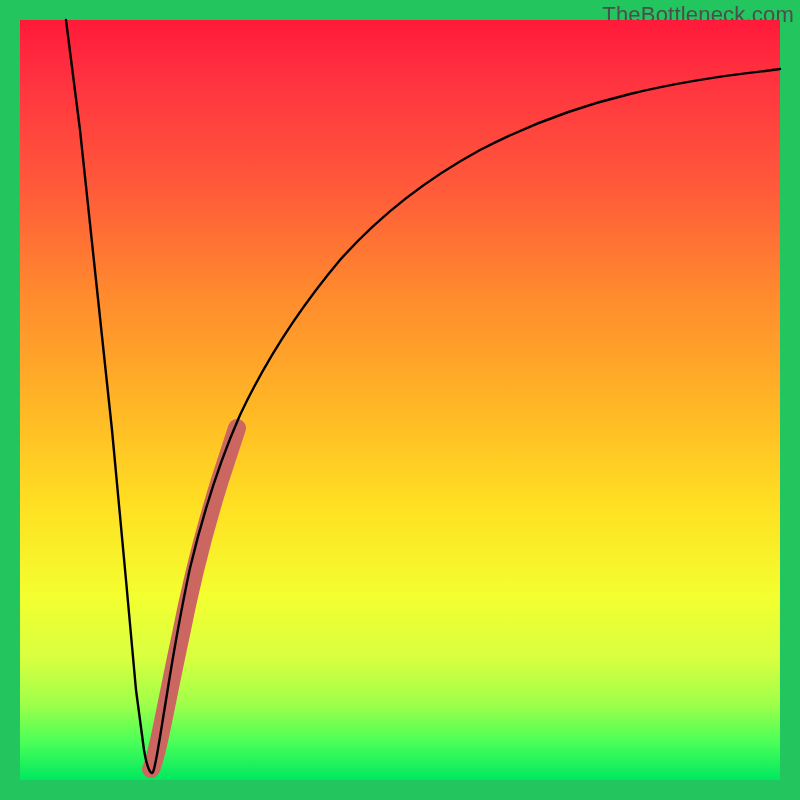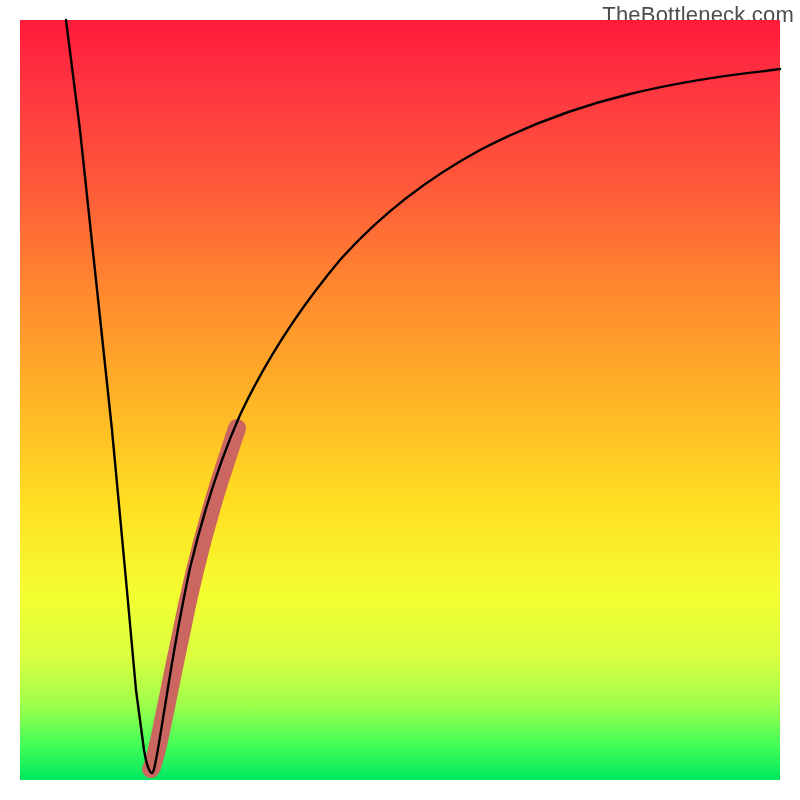--- a/index.html
+++ b/index.html
@@ -8,21 +8,21 @@
     width: 800px;
     height: 800px;
     overflow: hidden;
     background: #000;
     font-family: Arial, Helvetica, sans-serif;
   }
   .frame {
     position: relative;
     width: 800px;
     height: 800px;
-    background: #ffffff;
+    background: #22c55e;
   }
   .plot {
     position: absolute;
     left: 20px;
     top: 20px;
     width: 760px;
     height: 760px;
     
     background: linear-gradient(
       to bottom,

